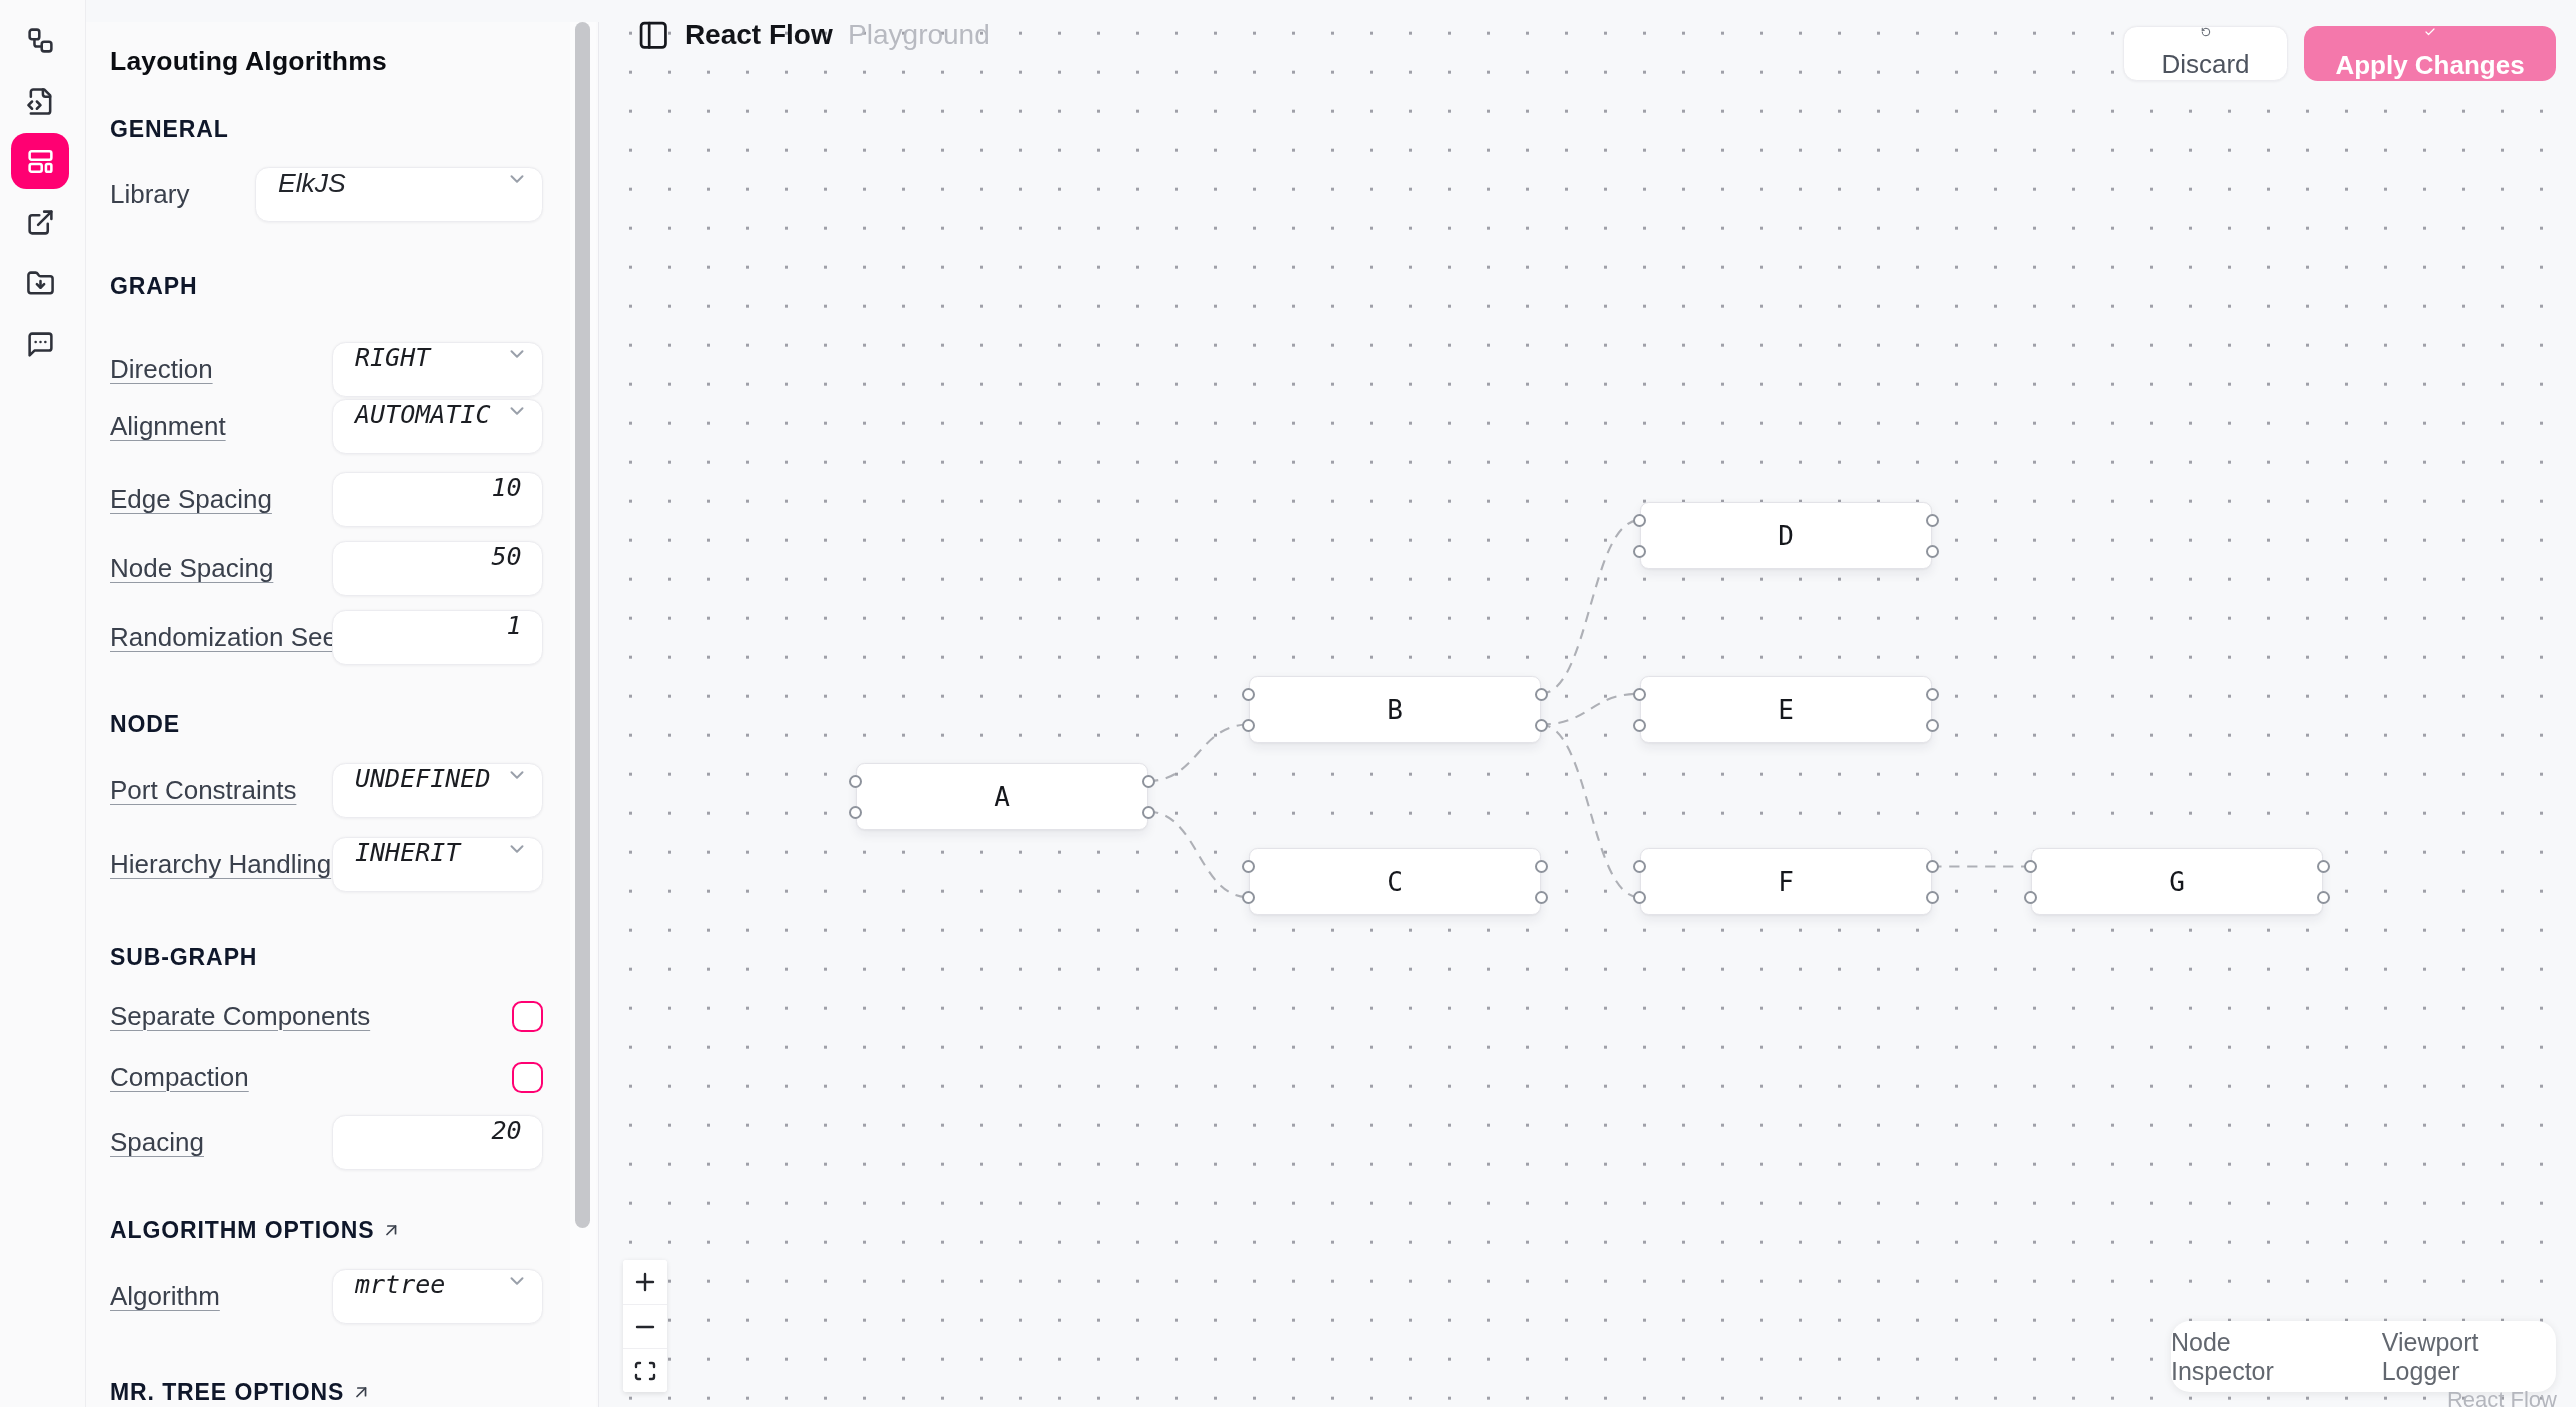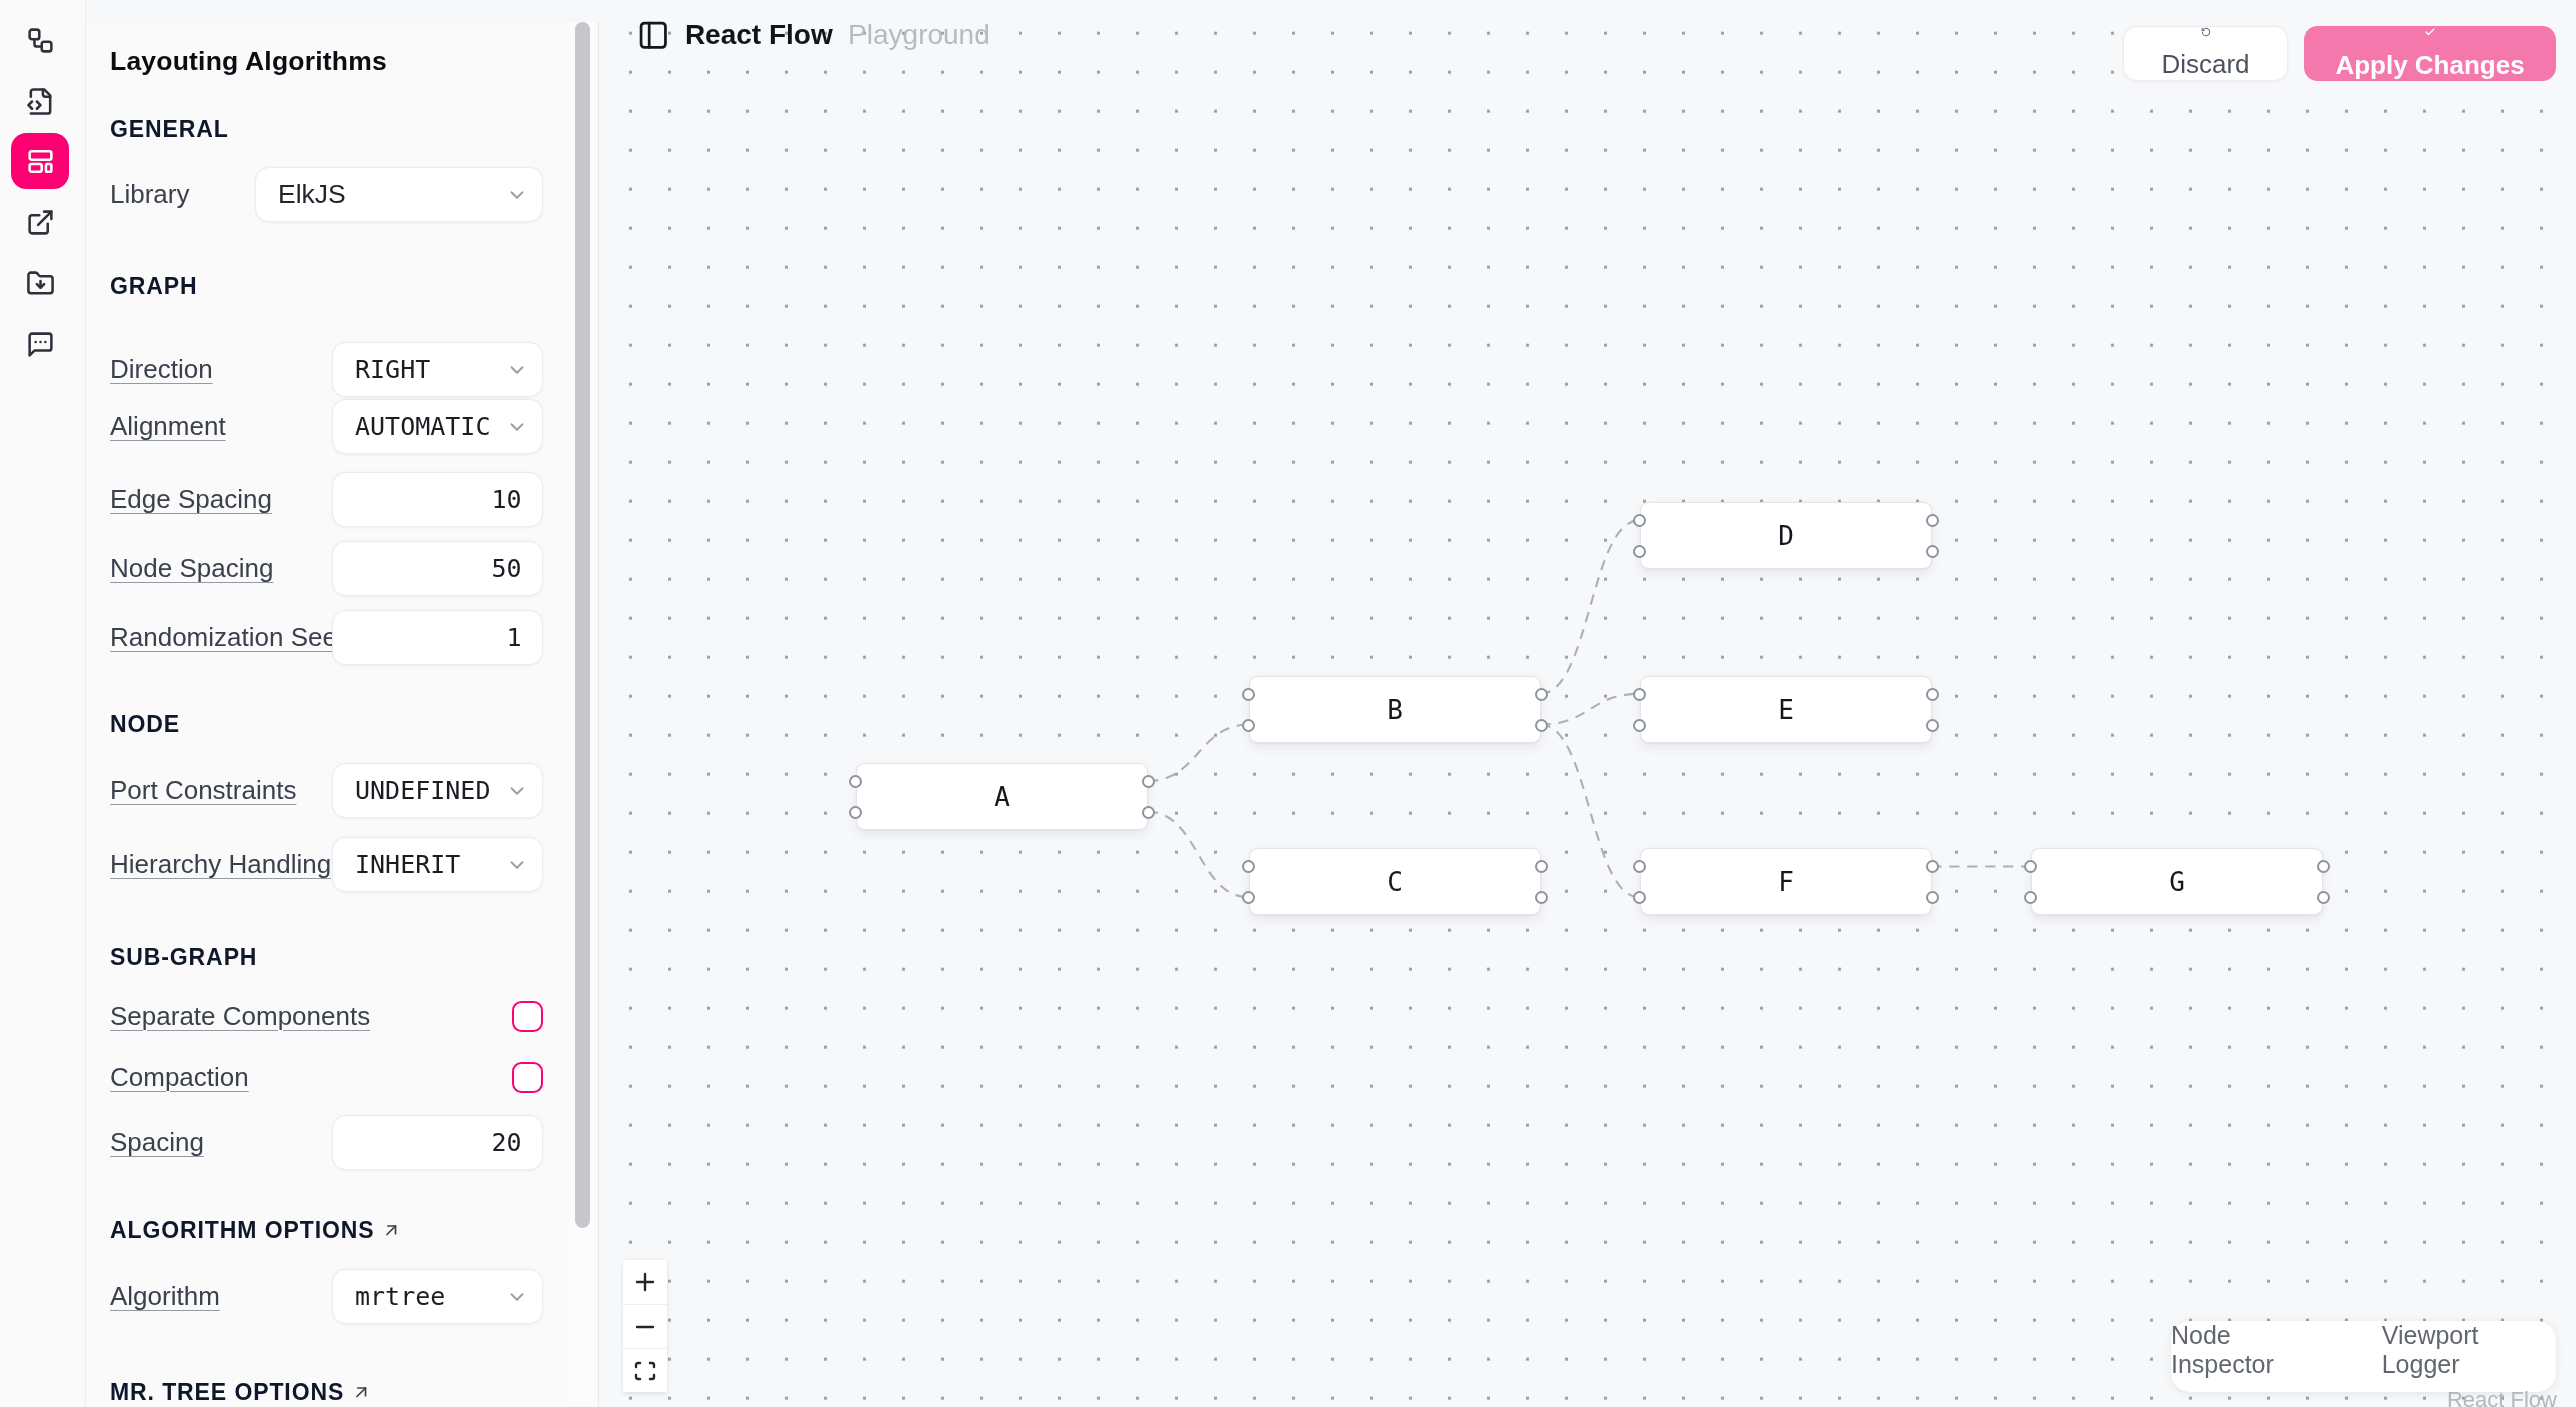--- a/index.html
+++ b/index.html
@@ -34,21 +34,21 @@
     font-size:23px; font-weight:600; color:#0f172a; letter-spacing:0.9px;
   }
   .sec svg { width:20.5px; height:20.5px; color:#3a404c; }
   .row { position:absolute; left:24px; right:55px; height:55px; display:flex; align-items:center; }
   .row .lbl { font-size:26px; color:#3a404c; }
   .u { text-decoration:underline; text-underline-offset:5.1px; text-decoration-thickness:1.3px; text-decoration-color:#949aa4; }
   .ctl {
     position:absolute; right:0; top:0; height:55px; width:211px;
     background:#ffffff; border:1.3px solid #ececf0; border-radius:13.7px;
     box-shadow:0 0.9px 2.6px rgba(20,20,40,0.05);
-    display:flex; align-items:center; cursor:pointer;
+    display:flex; cursor:pointer;font-style:italic;
   }
   .ctl.wide { width:288px; }
   .ctl .val { font-size:25px; color:#1b1d22; padding-left:22px; }
   .ctl .val.sans { font-family:"Liberation Sans",sans-serif; font-size:26.5px; color:#22252b; }
   .ctl.num { justify-content:flex-end; }
   .ctl.num .val { padding-left:0; padding-right:20.5px; }
   .ctl .chev { position:absolute; right:13.7px; width:22px; height:22px; color:#9aa0aa; }
   .chkrow { height:38px; }
   .checkbox {
     position:absolute; right:0; width:31px; height:31px; background:#fff;
@@ -112,21 +112,21 @@
   .zbtn {
     width:44px; height:44px; display:flex; align-items:center; justify-content:center;
     color:#24262c; cursor:pointer; background:#fff;
   }
   .zbtn + .zbtn { border-top:0.9px solid #efeff2; }
   .zbtn svg { width:24px; height:24px; }
 
   .devtools {
     position:absolute; left:1572px; top:1321px; width:385px; height:71px;
     background:#ffffff; border-radius:19px; box-shadow:0 1.7px 8.6px rgba(0,0,0,0.08);
-    display:flex; justify-content:center; gap:48px;
+    display:flex; align-items:center; justify-content:center; gap:48px;
   }
   .devtools .dt { font-size:25px; color:#62676f; cursor:pointer; }
   .attribution { position:absolute; right:19px; top:1387px; font-size:22px; color:#b4b6bd; }
 </style>
 </head>
 <body>
 
 <div class="iconbar">
   <div class="rail-btn" style="top:12px">
     <svg viewBox="0 0 24 24" fill="none" stroke="currentColor" stroke-width="2.1" stroke-linecap="round" stroke-linejoin="round">

